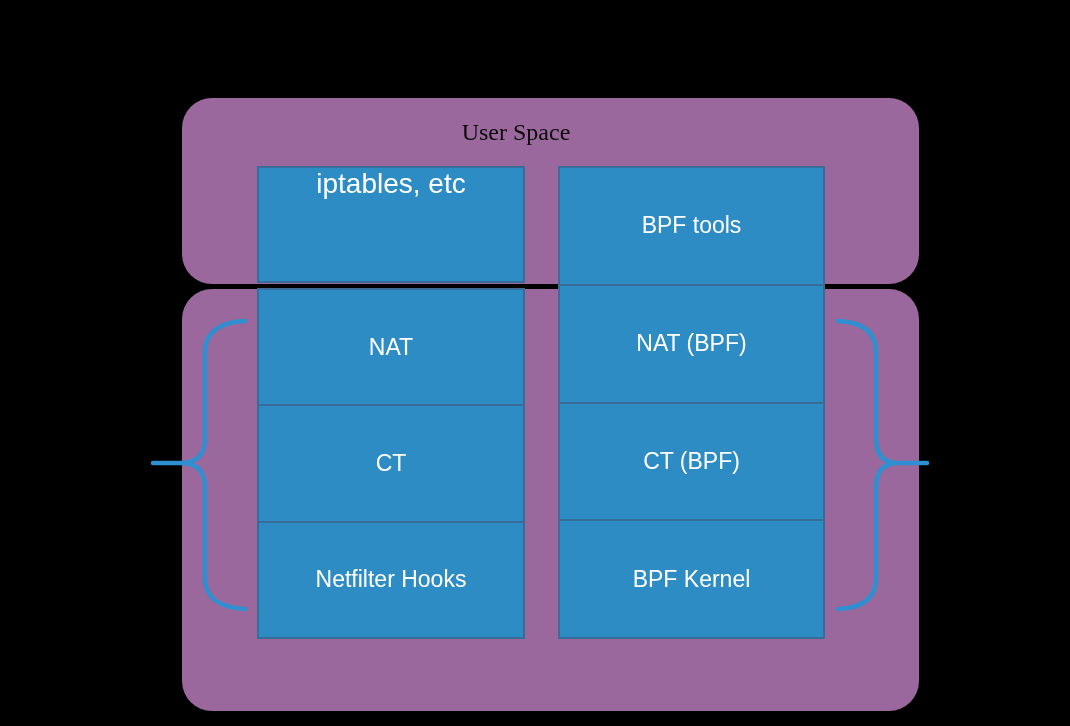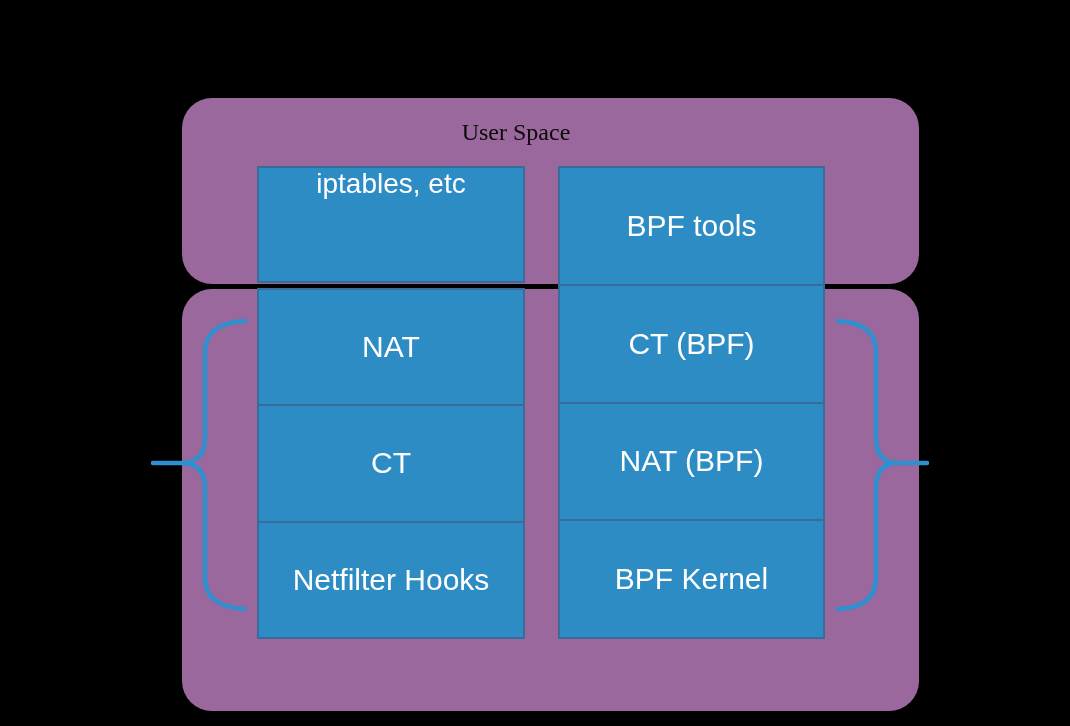--- a/index.html
+++ b/index.html
@@ -45,21 +45,21 @@
     display: flex;
     flex-direction: column;
   }
   .col.single { align-items: center; }
   .cell {
     flex: 1 1 0;
     display: flex;
     align-items: center;
     justify-content: center;
     color: var(--box-text, #fff);
-    font-size: 30px;
+    font-size: 23px;
     white-space: nowrap;
   }
   .cell + .cell { border-top: 2px solid var(--box-border, #3A6C9A); }
   .cell-label {
     color: var(--box-text, #fff);
     font-size: 28px;
     white-space: nowrap;
   }
   svg.brace-layer {
     position: absolute;
@@ -89,22 +89,22 @@
   </div>
 
   <div class="col" style="left:257px; top:288px; width:268px; height:351px">
     <div class="cell">NAT</div>
     <div class="cell">CT</div>
     <div class="cell">Netfilter Hooks</div>
   </div>
 
   <div class="col" style="left:558px; top:166px; width:267px; height:473px">
     <div class="cell">BPF tools</div>
+    <div class="cell">NAT (BPF)</div>
     <div class="cell">CT (BPF)</div>
-    <div class="cell">NAT (BPF)</div>
     <div class="cell">BPF Kernel</div>
   </div>
 
   <svg class="brace-layer" width="1070" height="726" viewBox="0 0 1070 726">
     <path d="M245 321 C222 322 205 331 205 352 L205 438 C205 455 197 463 180 463 L153 463
              M245 609 C222 608 205 599 205 578 L205 488 C205 471 197 463 180 463"></path>
     <path d="M838 321 C861 322 876 331 876 352 L876 438 C876 455 884 463 898 463 L927 463
              M838 609 C861 608 876 599 876 578 L876 488 C876 471 884 463 898 463"></path>
   </svg>
 

